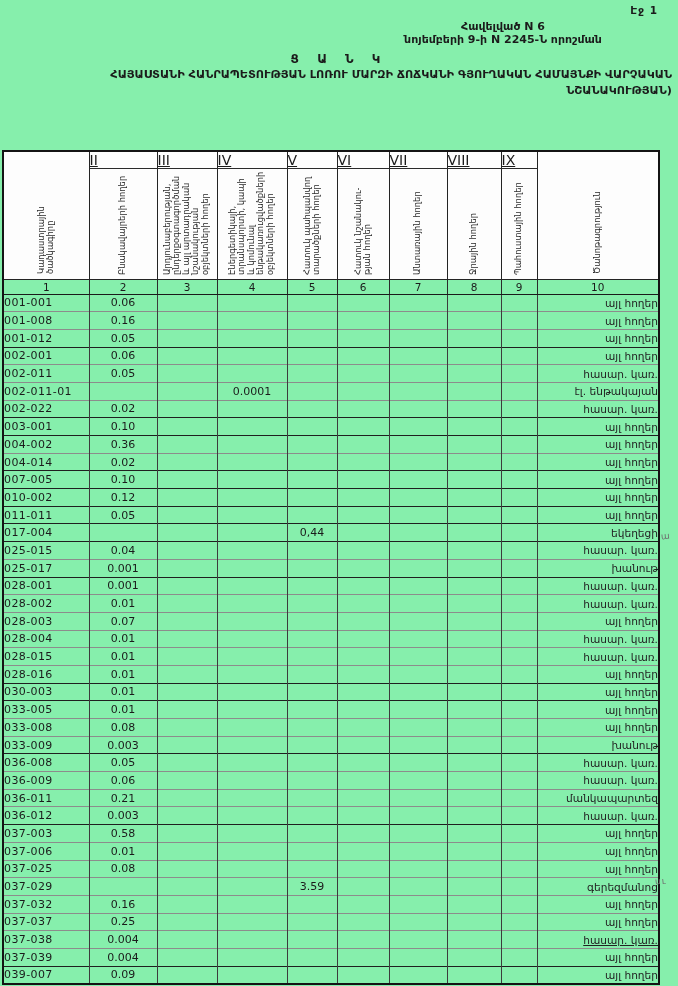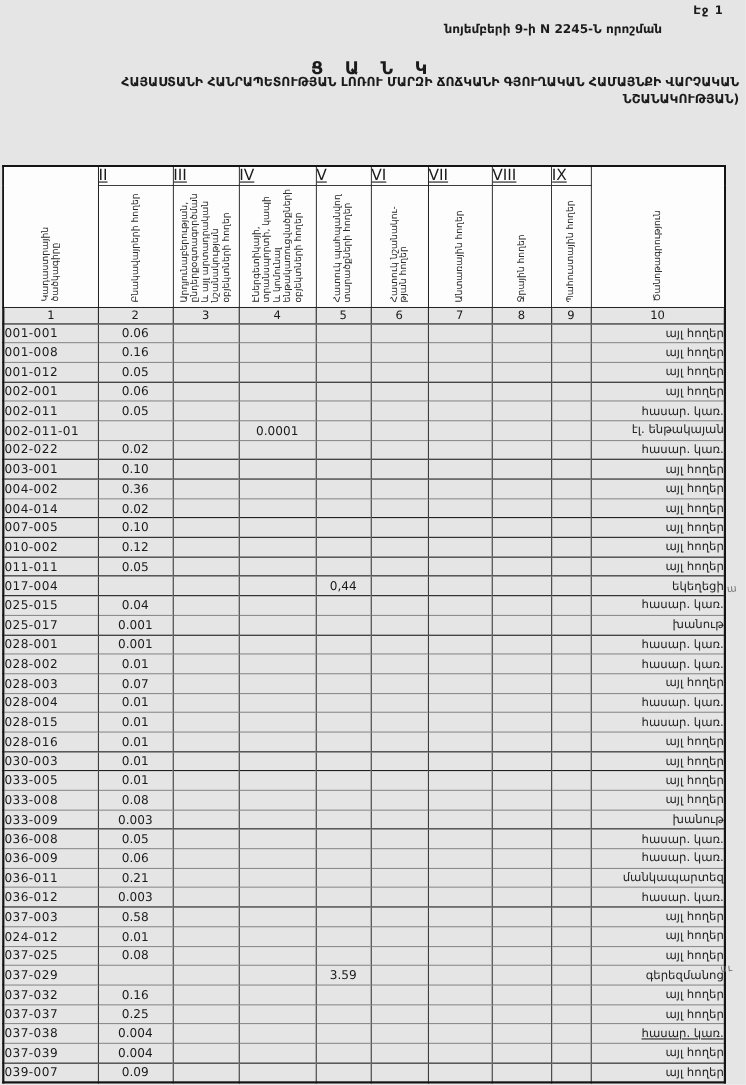--- a/index.html
+++ b/index.html
@@ -3,33 +3,33 @@
 <meta charset="utf-8">
 <style>
   html,body{margin:0;padding:0;}
   body{
     width:678px;height:986px;overflow:hidden;
     background:#ffffff;
     font-family:"DejaVu Sans",sans-serif;
     color:#1b1b1b;
     position:relative;
   }
-  .page{position:absolute;inset:0;background:#e5e5e5;}
+  .page{position:absolute;inset:0;background:#86efac;}
 
   .page-label{
     position:absolute;top:4px;right:20px;
     font-size:10.5px;font-weight:bold;letter-spacing:1px;
   }
   .annex{
     position:absolute;top:20px;right:10px;width:330px;
     text-align:center;font-size:11px;font-weight:bold;line-height:13px;
   }
   .title-caption{
     position:absolute;top:52px;left:0;width:100%;
-    text-align:center;font-size:16px;font-weight:bold;letter-spacing:7px;
+    text-align:center;font-size:12px;font-weight:bold;letter-spacing:7px;
   }
   .title-lines{
     position:absolute;top:67px;left:6px;width:666px;
     text-align:right;font-size:11.3px;font-weight:bold;line-height:15.5px;
   }
 
   .table-wrap{position:absolute;top:150px;left:2px;}
   table.doc-table{
     border-collapse:collapse;table-layout:fixed;
     border:2px solid #141414;
@@ -80,20 +80,21 @@
   .mark-2{top:876px;left:655px;}
 </style>
 </head>
 <body>
 
 <div class="page">
 
   <div class="page-label">Էջ 1</div>
 
   <div class="annex">
+    <div>Հավելված N 6</div>
     <div>նոյեմբերի 9-ի N 2245-Ն որոշման</div>
   </div>
 
   <div class="title-caption">Ց Ա Ն Կ</div>
 
   <div class="title-lines">
     <div>ՀԱՅԱՍՏԱՆԻ ՀԱՆՐԱՊԵՏՈՒԹՅԱՆ ԼՈՌՈՒ ՄԱՐԶԻ ՃՈՃԿԱՆԻ ԳՅՈՒՂԱԿԱՆ ՀԱՄԱՅՆՔԻ ՎԱՐՉԱԿԱՆ</div>
     <div>ՆՇԱՆԱԿՈՒԹՅԱՆ)</div>
   </div>
 
@@ -534,21 +535,21 @@
             <td class="val"></td>
             <td class="val"></td>
             <td class="val"></td>
             <td class="val"></td>
             <td class="val"></td>
             <td class="val"></td>
             <td class="val"></td>
             <td class="note">այլ հողեր</td>
           </tr>
           <tr class="data-row">
-            <td class="code">024-012</td>
+            <td class="code">037-006</td>
             <td class="val">0.01</td>
             <td class="val"></td>
             <td class="val"></td>
             <td class="val"></td>
             <td class="val"></td>
             <td class="val"></td>
             <td class="val"></td>
             <td class="val"></td>
             <td class="note">այլ հողեր</td>
           </tr>

